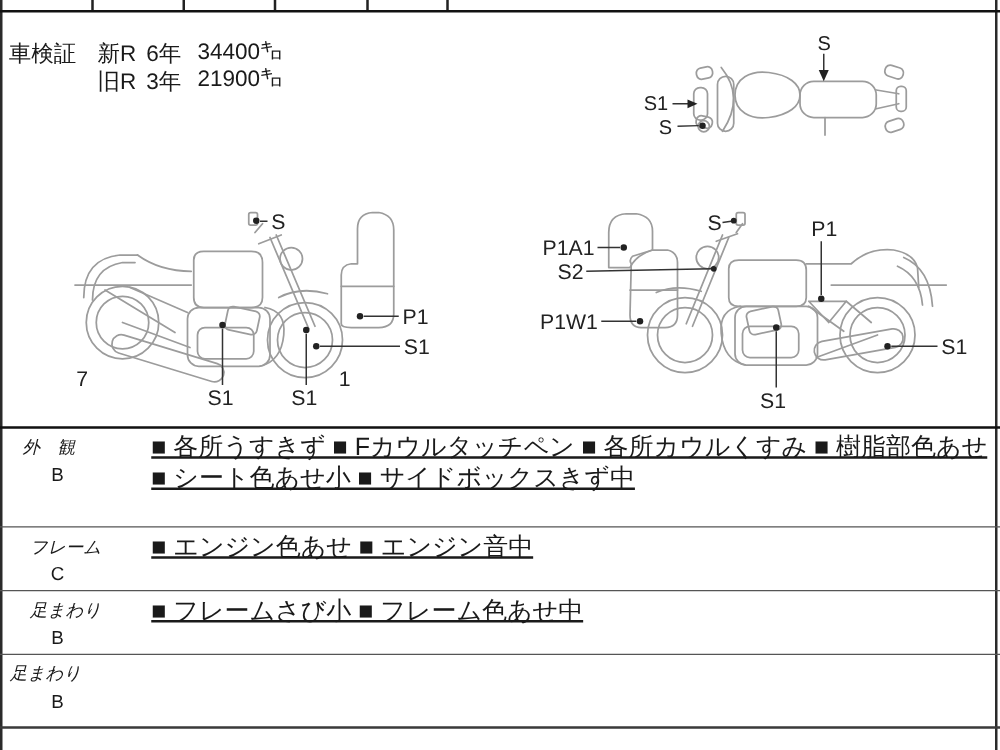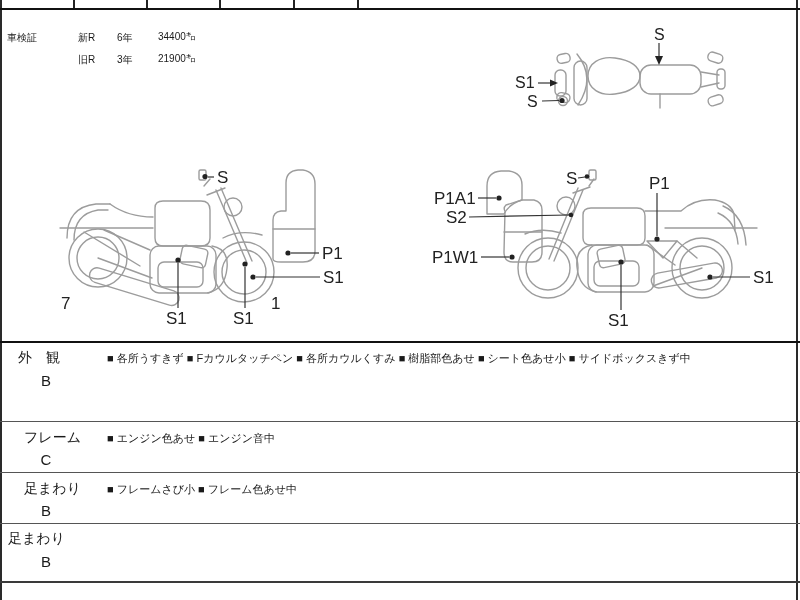--- a/index.html
+++ b/index.html
@@ -6,26 +6,26 @@
   body{width:800px;height:600px;position:relative;overflow:hidden;
        font-family:"Liberation Sans","DejaVu Sans",sans-serif;color:#1a1a1a;}
   .abs{position:absolute;}
   
   .border-left{left:0;top:0;width:2px;height:600px;background:#2a2a2a;}
   .border-right{left:796px;top:0;width:2px;height:600px;background:#2a2a2a;}
   .topstrip-bottom{left:0;top:8px;width:800px;height:2px;background:#111;}
   .bottom-line{left:0;top:581px;width:800px;height:2px;background:#3a3a3a;}
   .strip-divider{top:0;width:2px;height:8px;background:#222;}
   
-  .hdr{font-size:10px;white-space:nowrap;}
+  .hdr{font-size:18px;white-space:nowrap;}
   .ctable-topline{left:0;top:341px;width:800px;height:2px;background:#111;}
   .rowline{left:0;width:800px;height:1px;background:#555;}
-  .cond-name{font-size:14px;white-space:pre;}
+  .cond-name{font-size:14px;white-space:pre;font-style:italic;}
   .cond-grade{font-size:15px;width:40px;text-align:center;}
-  .cond-notes{left:107px;width:675px;font-size:11px;line-height:25px;}
+  .cond-notes{left:121px;width:675px;font-size:20px;line-height:25px;text-decoration:underline;}
   
   svg text{font-family:"Liberation Sans","DejaVu Sans",sans-serif;fill:#222;}
   .art{stroke:#9c9c9c;fill:none;stroke-width:1.4;stroke-linecap:round;stroke-linejoin:round;}
   .lead{stroke:#333;fill:none;stroke-width:1.2;}
   .dot{fill:#222;stroke:none;}
   .lbl{font-size:17px;}
   .lbl-s{font-size:16px;}
 </style>
 </head>
 <body>

